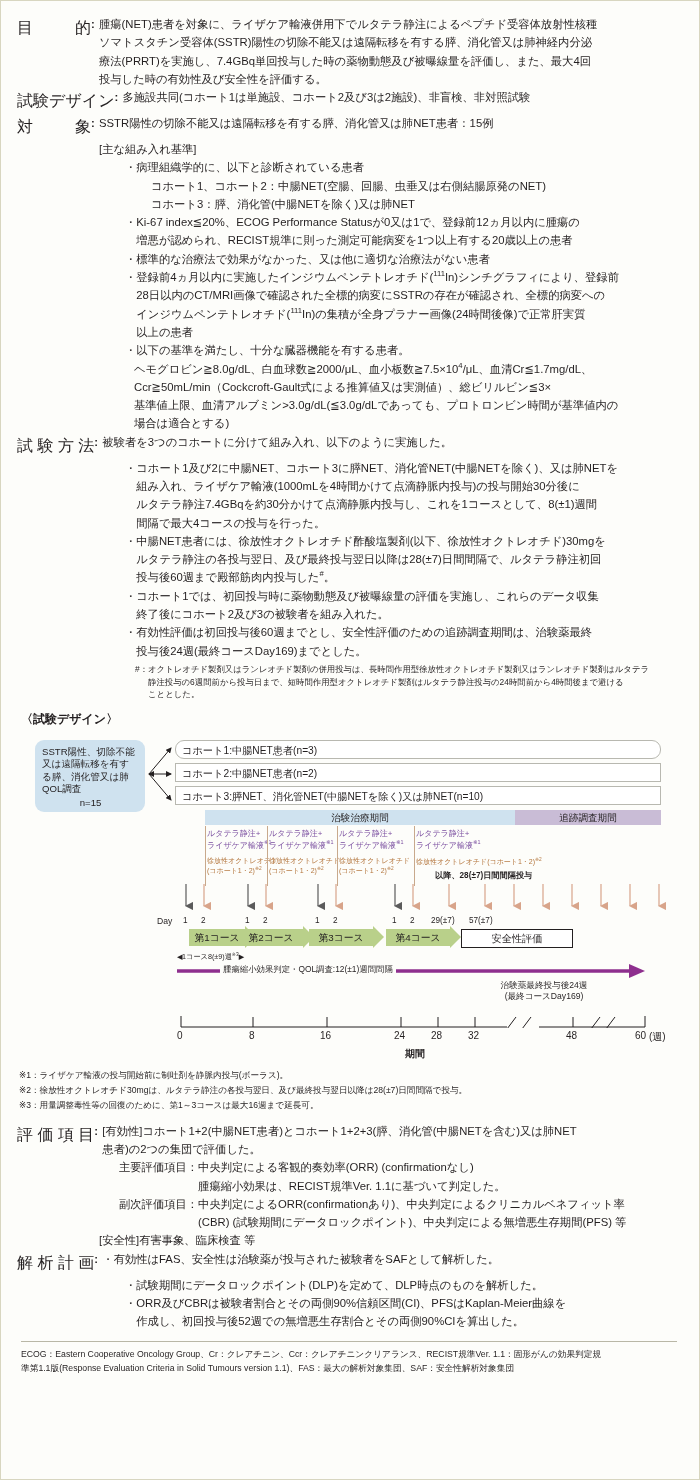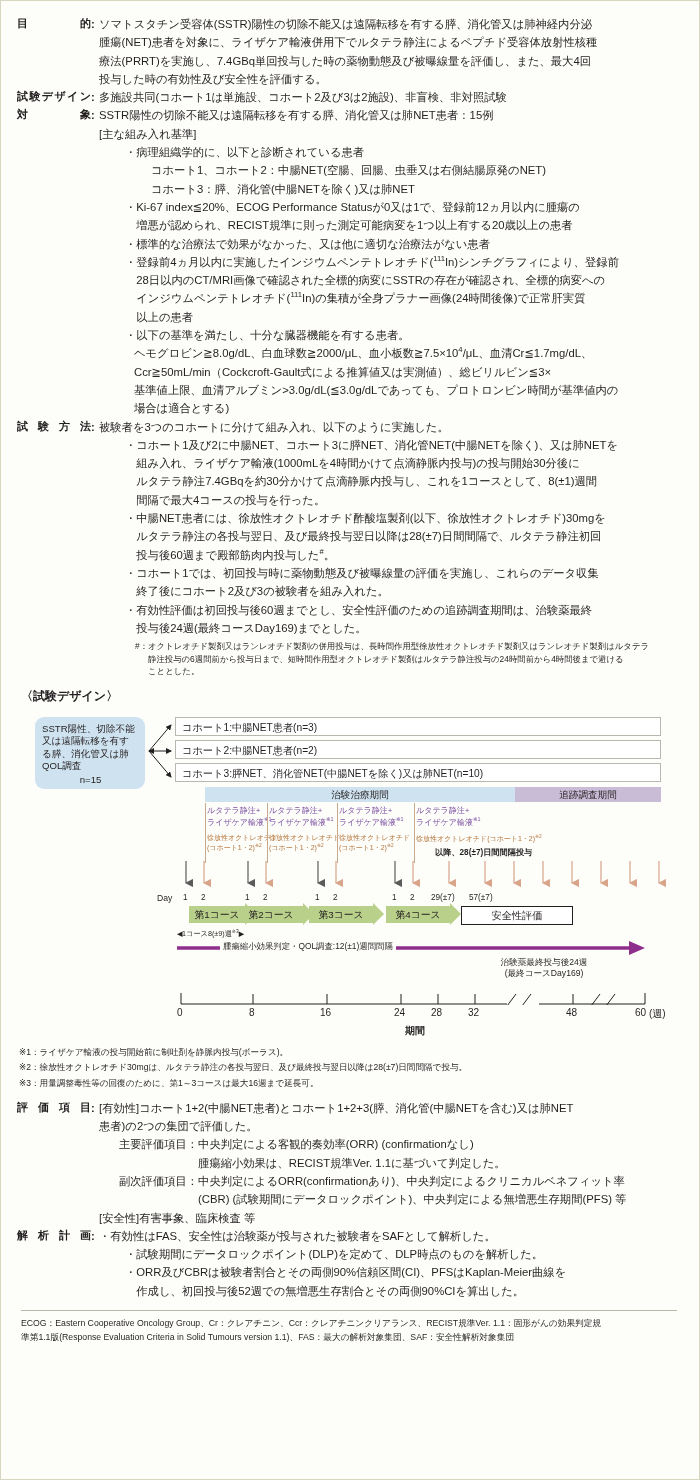--- a/index.html
+++ b/index.html
@@ -24,26 +24,26 @@
   }
   
   .row {
     display: flex;
     align-items: flex-start;
     font-size: 11.3px;
     line-height: 1.62;
   }
   .lbl {
     flex: 0 0 74px;
-    font-weight: bold;
+    font-weight: normal;
     text-align: justify;
     text-align-last: justify;
     padding-right: 0px;
     white-space: nowrap;
-    font-size: 11px;
+    font-size: 16px;
     line-height: 1.62;
   }
   .colon {
     flex: 0 0 8px;
     font-weight: bold;
     text-align: left;
   }
   .body-txt {
     flex: 1 1 auto;
     text-align: left;
@@ -230,22 +230,22 @@
 </style>
 </head>
 <body>
 
 <div id="page">
 
   <div class="row">
     <div class="lbl">目 的</div>
     <div class="colon">:</div>
     <div class="body-txt">
+      <div>腫瘍(NET)患者を対象に、ライザケア輸液併用下でルタテラ静注によるペプチド受容体放射性核種</div>
       <div>ソマトスタチン受容体(SSTR)陽性の切除不能又は遠隔転移を有する膵、消化管又は肺神経内分泌</div>
-      <div>腫瘍(NET)患者を対象に、ライザケア輸液併用下でルタテラ静注によるペプチド受容体放射性核種</div>
       <div>療法(PRRT)を実施し、7.4GBq単回投与した時の薬物動態及び被曝線量を評価し、また、最大4回</div>
       <div>投与した時の有効性及び安全性を評価する。</div>
     </div>
   </div>
 
   <div class="row">
     <div class="lbl">試験デザイン</div>
     <div class="colon">:</div>
     <div class="body-txt">多施設共同(コホート1は単施設、コホート2及び3は2施設)、非盲検、非対照試験</div>
   </div>
@@ -369,21 +369,21 @@
         </marker>
         <marker id="ah2" markerWidth="6" markerHeight="6" refX="1" refY="3" orient="auto">
           <path d="M6,0 L0,3 L6,6 z" fill="#231f20"></path>
         </marker>
       </defs>
       <path d="M4,32 L26,6" stroke="#231f20" stroke-width="1" fill="none" marker-end="url(#ah)"></path>
       <path d="M4,32 L26,32" stroke="#231f20" stroke-width="1" fill="none" marker-end="url(#ah)" marker-start="url(#ah2)"></path>
       <path d="M4,32 L26,58" stroke="#231f20" stroke-width="1" fill="none" marker-end="url(#ah)"></path>
     </svg>
 
-    <div class="cohort-box" style="top:6px;">コホート1:中腸NET患者(n=3)</div>
+    <div class="cohort-box" style="top:6px;border-radius:9px;">コホート1:中腸NET患者(n=3)</div>
     <div class="cohort-box" style="top:29px;">コホート2:中腸NET患者(n=2)</div>
     <div class="cohort-box" style="top:52px;">コホート3:膵NET、消化管NET(中腸NETを除く)又は肺NET(n=10)</div>
 
     <div class="phase-bar phase-treat" style="top:76px;">治験治療期間</div>
     <div class="phase-bar phase-follow" style="top:76px;">追跡調査期間</div>
 
     <div class="lut-label" style="left:190px;top:95px;">
       <span>ルタテラ静注+</span><br>
       <span>ライザケア輸液</span><sup>※1</sup>
     </div>

